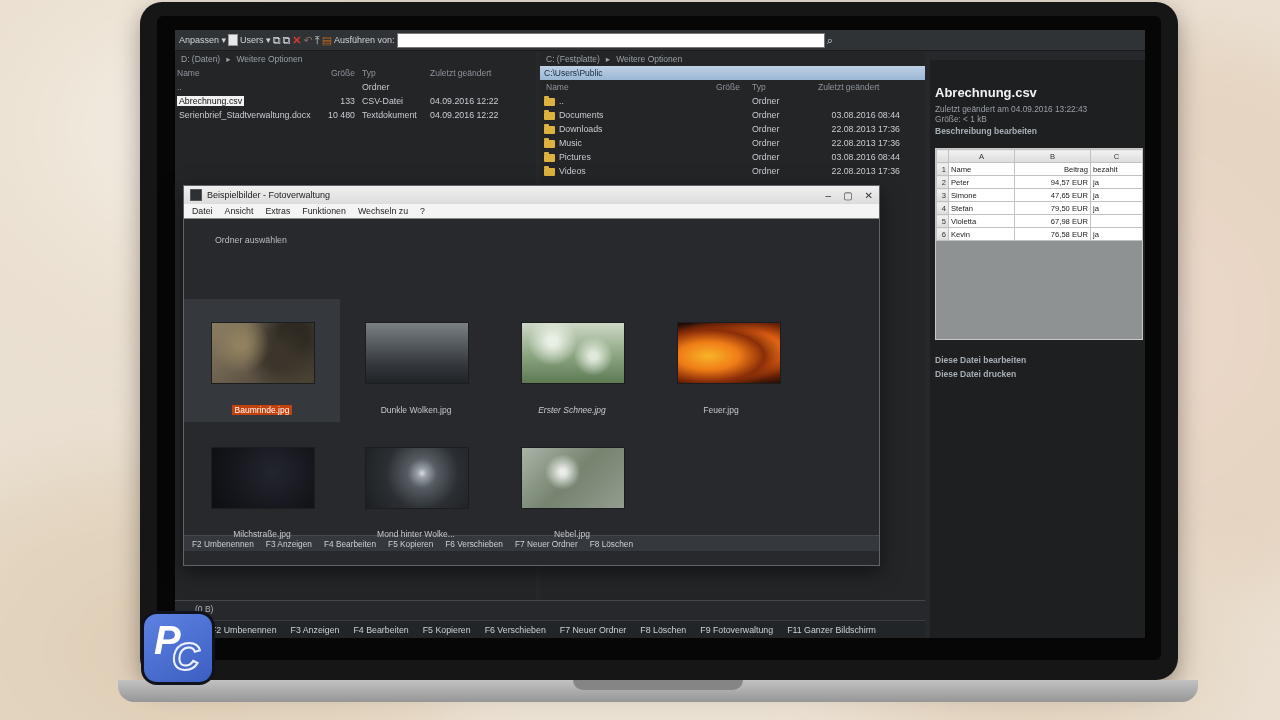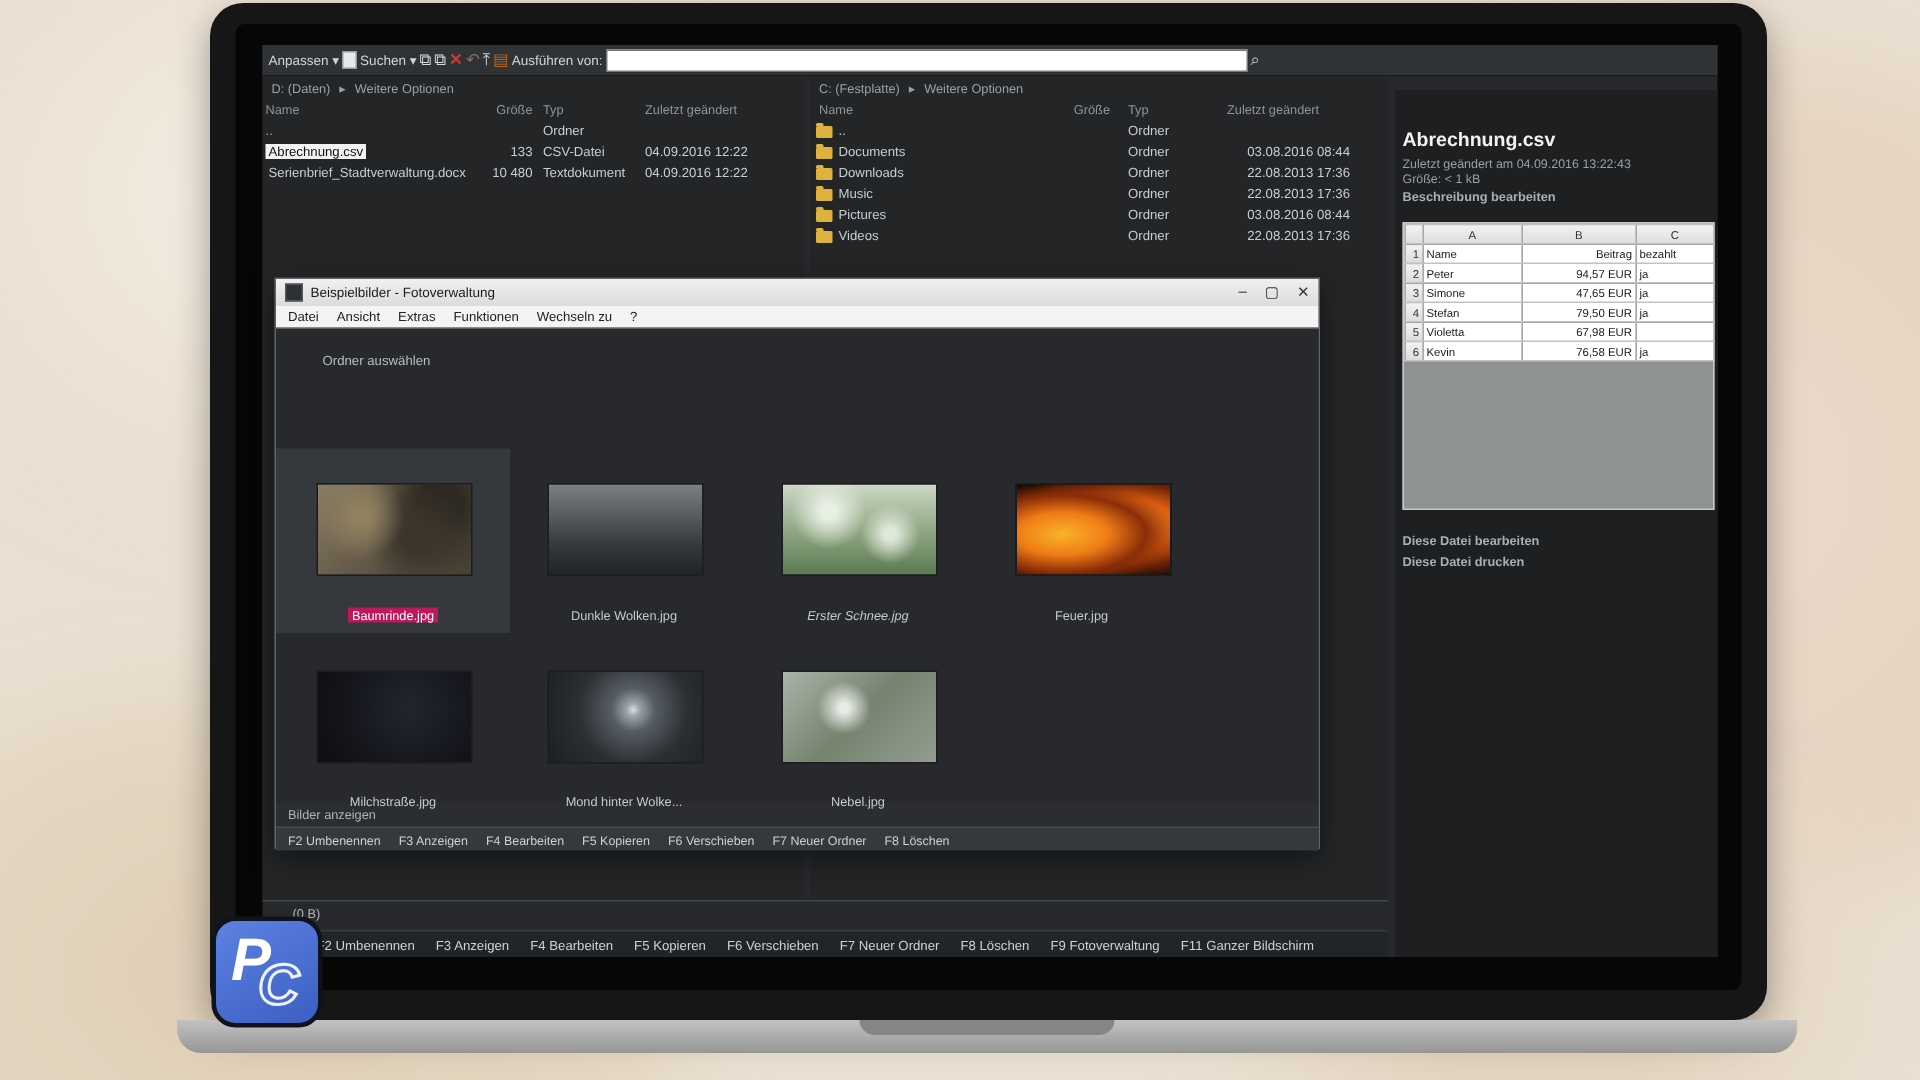--- a/index.html
+++ b/index.html
@@ -35,21 +35,21 @@
   
   .pwin{left:8px;top:155px;width:697px;height:381px;background:#27292c;border:1px solid #606468;box-shadow:0 6px 18px rgba(0,0,0,.5);box-sizing:border-box;}
   .ptitle{height:18px;background:linear-gradient(#f0f0f0,#dcdcdc);display:flex;align-items:center;padding:0 6px;gap:5px;color:#1c1c1c;font-size:9px;}
   .pctrl{margin-left:auto;display:flex;gap:12px;color:#333;font-size:10px;}
   .pctrl span{cursor:default;}
   .pmenu{height:14px;background:#f4f4f4;border-bottom:1px solid #8a8a8a;display:flex;gap:12px;align-items:center;padding-left:8px;color:#222;font-size:8.8px;}
   .pcontent{position:relative;height:316px;background:#27292c;}
   .sel-tile{left:0;top:80px;width:156px;height:123px;background:#35383c;}
   .thumb{width:102px;height:60px;border:1px solid #1b1d1f;}
   .tlabel{width:140px;text-align:center;font-size:8.5px;color:#c5cacf;white-space:nowrap;}
-  .tlabel .sel{background:#be185d;color:#fff;padding:0 3px;}
+  .tlabel .sel{background:#c2410c;color:#fff;padding:0 3px;}
   .ph-bark{background:radial-gradient(circle at 28% 35%,#91815f 6%,transparent 35%),radial-gradient(circle at 65% 60%,#3c352b 12%,transparent 45%),radial-gradient(circle at 80% 20%,#2e2a22 15%,transparent 50%),linear-gradient(135deg,#8a7d63,#5c5244 60%,#46402f);}
   .ph-clouds{background:linear-gradient(180deg,#7a8084 0%,#565b60 35%,#33373b 70%,#202327 100%);}
   .ph-snow{background:radial-gradient(circle at 30% 30%,#e8efe4 6%,transparent 30%),radial-gradient(circle at 70% 55%,#dfe8da 5%,transparent 25%),linear-gradient(180deg,#cdd8c6,#8ba47f 55%,#5d7a55);}
   .ph-fire{background:radial-gradient(ellipse at 30% 55%,#f8b429 0%,#ef7c16 30%,#8a2d08 55%,transparent 75%),radial-gradient(ellipse at 70% 45%,#f8a31f 0%,#e05f12 35%,#6b2206 60%,transparent 80%),#140a05;}
   .ph-night{background:radial-gradient(circle at 60% 40%,#23252e 0%,#15161c 60%,#0d0e12 100%);}
   .ph-moon{background:radial-gradient(circle at 55% 42%,#d9dee2 0%,#9aa1a7 7%,#565d63 22%,#2b2f33 55%,#1c1f22 100%);}
   .ph-nebel{background:radial-gradient(circle at 40% 40%,#e9ede8 4%,transparent 25%),linear-gradient(135deg,#a9b4a7,#75836f 50%,#939d90);}
   .pstatus{height:16px;display:flex;align-items:center;padding-left:8px;color:#aeb4ba;font-size:8.5px;background:#2b2d30;}
   .pfkeys{height:15px;background:#35383c;border-top:1px solid #45484c;display:flex;align-items:center;gap:12px;padding-left:8px;color:#ccd1d6;font-size:8.3px;white-space:nowrap;}
   
@@ -82,21 +82,21 @@
   <div class="bg-shape bg4"></div>
 
   <div class="abs laptop"></div>
   <div class="abs screen"></div>
 
   <div class="abs app">
 
     <div class="abs toolbar">
       <span class="tb-text"><span>Anpassen</span> <span>▾</span></span>
       <span class="doc-ico"></span>
-      <span class="tb-text"><span>Suchen</span> <span>▾</span></span>
+      <span class="tb-text"><span>Users</span> <span>▾</span></span>
       <span class="tb-ico" style="color:#d8dcdf;">⧉</span>
       <span class="tb-ico" style="color:#d8dcdf;">⧉</span>
       <span class="tb-ico" style="color:#d03a2e;font-weight:bold;">✕</span>
       <span class="tb-ico" style="color:#8a6d6a;">↶</span>
       <span class="tb-ico" style="color:#cfd3d7;">⤒</span>
       <span class="tb-ico" style="color:#b5651d;">▤</span>
       <span class="tb-text">Ausführen von:</span>
       <input class="tb-input" value="" style="">
       <span class="tb-ico" style="color:#cfd3d7;">⌕</span>
     </div>
@@ -130,20 +130,21 @@
         <span class="cell" style="left:255px;">04.09.2016 12:22</span>
       </div>
     </div>
 
     <div class="abs" style="left:365px;top:22px;width:385px;height:548px;background:#232527;">
       <div class="panel-bread">
         <span>C: (Festplatte)</span>
         <span>▸</span>
         <span>Weitere Optionen</span>
       </div>
+      <div class="pathbar">C:\Users\Public</div>
       <div class="colhead">
         <span class="cell" style="left:6px;">Name</span>
         <span class="cell" style="left:140px;width:60px;text-align:right;">Größe</span>
         <span class="cell" style="left:212px;">Typ</span>
         <span class="cell" style="left:278px;">Zuletzt geändert</span>
       </div>
       <div class="frow">
         <span class="cell" style="left:4px;"><span class="folder-ico"></span><span>..</span></span>
         <span class="cell" style="left:212px;">Ordner</span>
       </div>
@@ -286,21 +287,20 @@
         <div class="abs tlabel" style="left:467px;top:186px;">Feuer.jpg</div>
 
         <div class="abs thumb ph-night" style="left:27px;top:228px;"></div>
         <div class="abs thumb ph-moon" style="left:181px;top:228px;"></div>
         <div class="abs thumb ph-nebel" style="left:337px;top:228px;"></div>
 
         <div class="abs tlabel" style="left:8px;top:310px;">Milchstraße.jpg</div>
         <div class="abs tlabel" style="left:162px;top:310px;">Mond hinter Wolke...</div>
         <div class="abs tlabel" style="left:318px;top:310px;">Nebel.jpg</div>
       </div>
-      <div class="pstatus">Bilder anzeigen</div>
       <div class="pfkeys">
         <span>F2 Umbenennen</span>
         <span>F3 Anzeigen</span>
         <span>F4 Bearbeiten</span>
         <span>F5 Kopieren</span>
         <span>F6 Verschieben</span>
         <span>F7 Neuer Ordner</span>
         <span>F8 Löschen</span>
       </div>
     </div>

